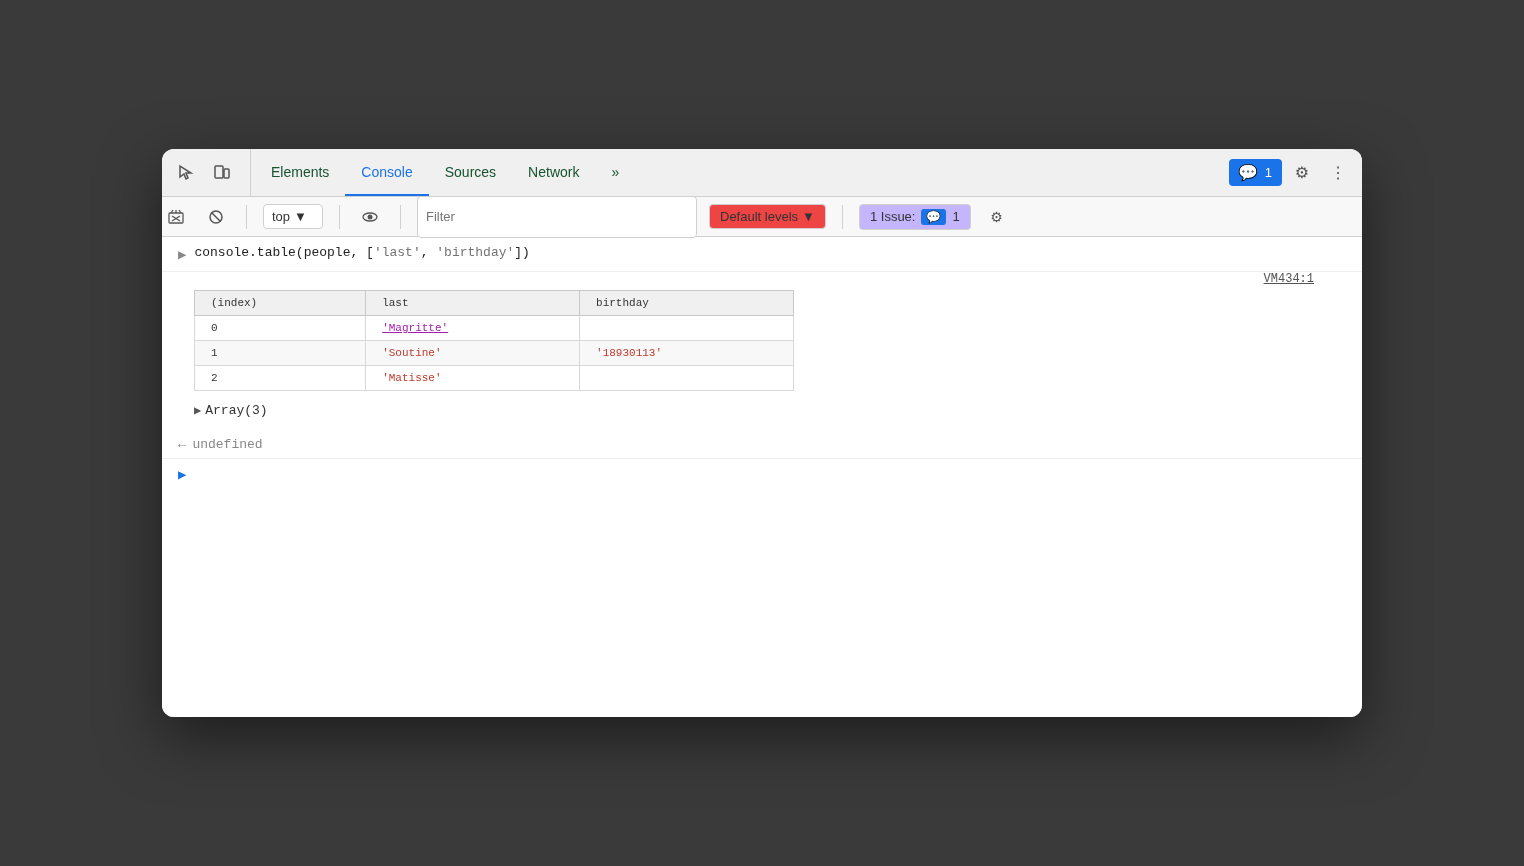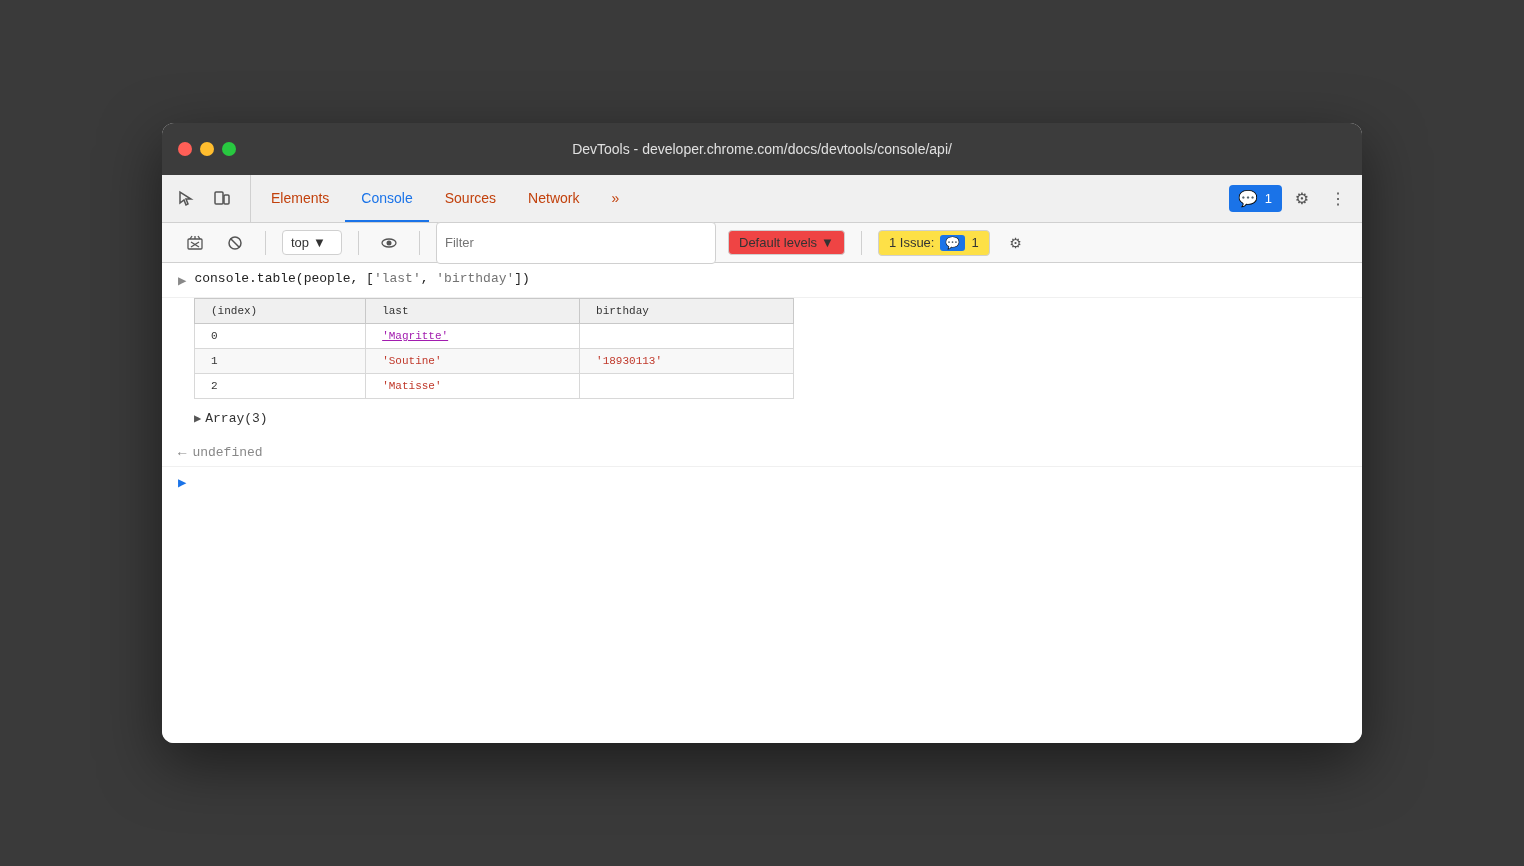--- a/index.html
+++ b/index.html
@@ -82,21 +82,21 @@
       display: flex;
       align-items: stretch;
       flex: 1;
     }
     .tab {
       display: flex;
       align-items: center;
       padding: 0 16px;
       font-size: 14px;
       cursor: pointer;
-      color: #c2410c;
+      color: #14532d;
       border-bottom: 2px solid transparent;
       white-space: nowrap;
     }
     .tab.active {
       color: #1a73e8;
       border-bottom: 2px solid #1a73e8;
       font-weight: 500;
     }
     .tabbar-right {
       display: flex;
@@ -119,21 +119,21 @@
     .badge-icon {
       font-size: 16px;
     }
     
     .console-toolbar {
       background: #f8f8f8;
       border-bottom: 1px solid #d0d0d0;
       display: flex;
       align-items: center;
       height: 40px;
-      padding: 0 19px;
+      padding: 0 0;
       gap: 12px;
     }
     .toolbar-icon {
       width: 28px;
       height: 28px;
       display: flex;
       align-items: center;
       justify-content: center;
       cursor: pointer;
       border-radius: 4px;
@@ -185,21 +185,21 @@
       cursor: pointer;
       color: #333;
     }
     .issue-btn {
       display: flex;
       align-items: center;
       gap: 6px;
       padding: 4px 10px;
       border: 1px solid #d0d0d0;
       border-radius: 4px;
-      background: #fde047;
+      background: #c4b5fd;
       font-size: 13px;
       cursor: pointer;
       color: #333;
     }
     .issue-icon {
       background: #1a73e8;
       color: white;
       border-radius: 3px;
       padding: 1px 5px;
       font-size: 12px;
@@ -303,28 +303,20 @@
       flex: 1;
       caret-color: #1a73e8;
       background: transparent;
     }
   </style>
 </head>
 <body>
 
 <div class="window">
 
-  <div class="titlebar">
-    <div class="traffic-lights">
-      <div class="tl tl-close"></div>
-      <div class="tl tl-min"></div>
-      <div class="tl tl-max"></div>
-    </div>
-    <span class="title-text">DevTools - developer.chrome.com/docs/devtools/console/api/</span>
-  </div>
 
   <div class="tabbar">
     <div class="tabbar-left">
       <button class="icon-btn">
         <svg width="18" height="18" viewBox="0 0 18 18">
           <path d="M3 2 L3 13 L7 10 L9 15 L11 14 L9 9 L14 9 Z" fill="none" stroke="#555" stroke-width="1.5"></path>
         </svg>
       </button>
       <button class="icon-btn">
         <svg width="18" height="18" viewBox="0 0 18 18">
@@ -408,20 +400,23 @@
 
     <div class="console-input-line">
       <span class="chevron">▶</span>
       <span class="code-text">
         <span>console.table(people, [</span><span class="str-red">'last'</span><span>, </span><span class="str-red">'birthday'</span><span>])</span>
       </span>
     </div>
 
     <div class="output-area">
 
+      <div class="vm-line">
+        <span class="vm-link">VM434:1</span>
+      </div>
 
       <table class="console-table">
         <thead>
           <tr>
             <th>(index)</th>
             <th>last</th>
             <th>birthday</th>
           </tr>
         </thead>
         <tbody id="table-body">

